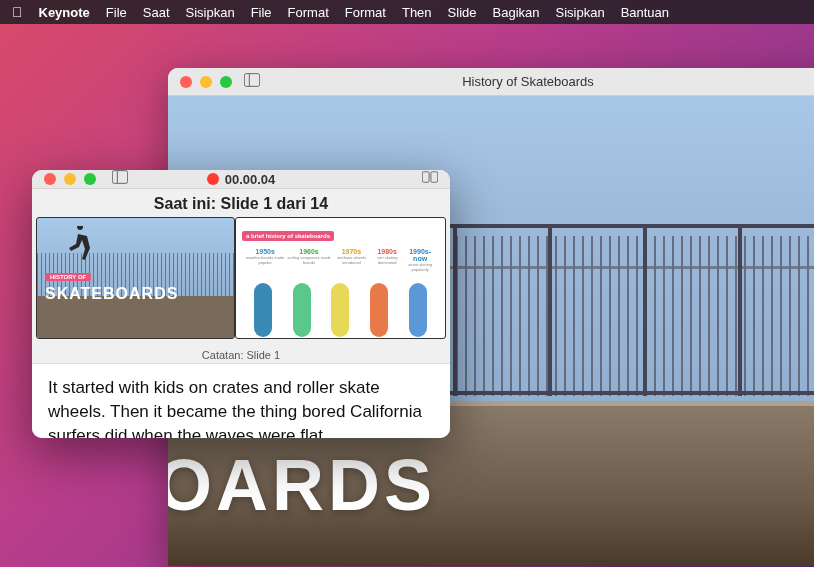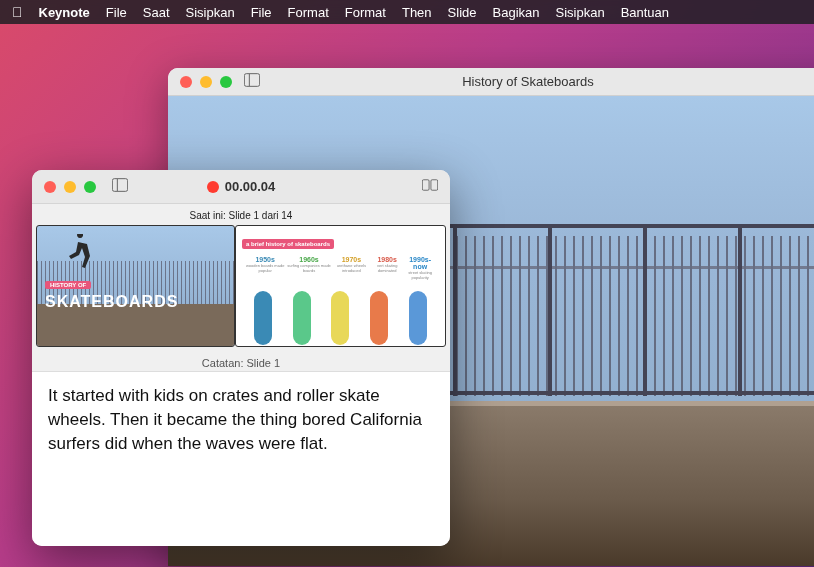--- a/index.html
+++ b/index.html
@@ -27,30 +27,30 @@
     .fence-rail { position: absolute; top: 128px; left: 0; right: 0; height: 4px; background: #445; }
     .fence-rail2 { position: absolute; top: 295px; left: 0; right: 0; height: 4px; background: #445; }
     .fence-posts { position: absolute; top: 128px; left: 0; right: 0; height: 172px; background: repeating-linear-gradient(90deg, #445 0 4px, transparent 4px 95px); }
     .ramp { position: absolute; bottom: 0; left: 0; right: 0; height: 160px; background: linear-gradient(180deg, #8a7a6a 0%, #6a5a4a 60%, #4a3a2a 100%); }
     .ramp-edge { position: absolute; bottom: 155px; left: 0; right: 0; height: 10px; background: #b0a090; }
     .skater { position: absolute; top: 40px; right: -30px; width: 120px; height: 150px; }
     .slide-title { position: absolute; bottom: 40px; left: -120px; font-size: 72px; font-weight: 800; color: #fff; letter-spacing: 4px; text-shadow: 0 2px 8px rgba(0,0,0,0.3); }
     .history-badge { position: absolute; bottom: 150px; left: -60px; background: #e8557a; color: #fff; padding: 3px 18px; font-size: 12px; font-weight: 700; letter-spacing: 2px; border-radius: 3px; }
 
     
-    .presenter-window { position: absolute; top: 170px; left: 32px; width: 418px; height: 376px; background: #f0f0f0; border-radius: 10px; overflow: hidden; box-shadow: 0 15px 50px rgba(0,0,0,0.45); display: flex; flex-direction: column; }
+    .presenter-window { position: absolute; top: 170px; left: 32px; width: 418px; height: 268px; background: #f0f0f0; border-radius: 10px; overflow: hidden; box-shadow: 0 15px 50px rgba(0,0,0,0.45); display: flex; flex-direction: column; }
     .presenter-toolbar { height: 34px; background: #e8e8e8; display: flex; align-items: center; justify-content: space-between; padding: 0 8px; border-bottom: 1px solid #d5d5d5; position: relative; }
     .presenter-toolbar .traffic-lights { padding-left: 4px; }
     .presenter-tb-center { position: absolute; left: 0; right: 0; display: flex; justify-content: center; align-items: center; gap: 6px; pointer-events: none; }
     .record-dot { width: 12px; height: 12px; border-radius: 50%; background: #ff3b30; pointer-events: auto; }
     .timer { font-size: 13px; font-weight: 600; color: #333; }
     .presenter-tb-right { display: flex; gap: 14px; padding-right: 4px; color: #666; }
     .presenter-tb-left-icon { margin-left: 16px; color: #666; }
 
-    .slide-labels { display: flex; padding: 6px 14px 4px; font-size: 10px; font-weight: 400; color: #222; }
+    .slide-labels { display: flex; padding: 6px 14px 4px; font-size: 16px; font-weight: 700; color: #222; }
     .slide-labels > div { flex: 1; text-align: center; }
     .slide-thumbs { display: flex; padding: 0 4px 6px; }
     .thumb { flex: 1; height: 122px; border-radius: 3px; overflow: hidden; position: relative; background: #333; border: 1.5px solid #333; }
     .thumb.current { background: linear-gradient(180deg, #a8c8e8 0%, #8aa8c8 100%); }
     .thumb.current .mini-fence { position: absolute; top: 35px; left: 0; right: 0; height: 50px; background: repeating-linear-gradient(90deg, #556 0 1px, transparent 1px 4px); opacity: 0.7; }
     .thumb.current .mini-ramp { position: absolute; bottom: 0; left: 0; right: 0; height: 42px; background: #7a6a5a; }
     .thumb.current .mini-title { position: absolute; bottom: 35px; left: 8px; font-size: 16px; font-weight: 800; color: #fff; letter-spacing: 1px; }
     .thumb.current .mini-badge { position: absolute; bottom: 57px; left: 8px; background: #e8557a; color: #fff; padding: 1px 5px; font-size: 6px; font-weight: 700; border-radius: 2px; }
     .thumb.current .mini-skater { position: absolute; top: 8px; left: 28px; width: 30px; height: 38px; }
     .thumb.next { background: #fff; padding: 6px; }

